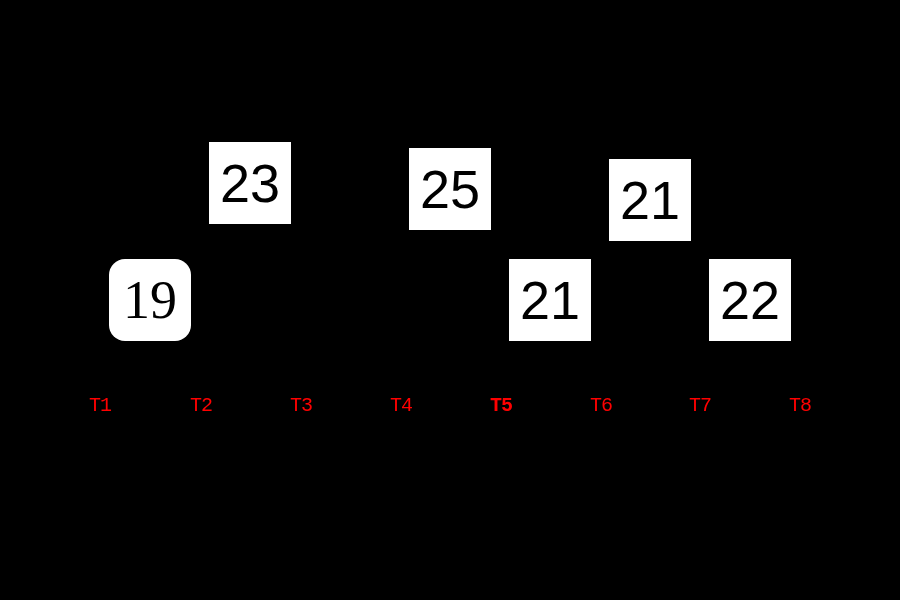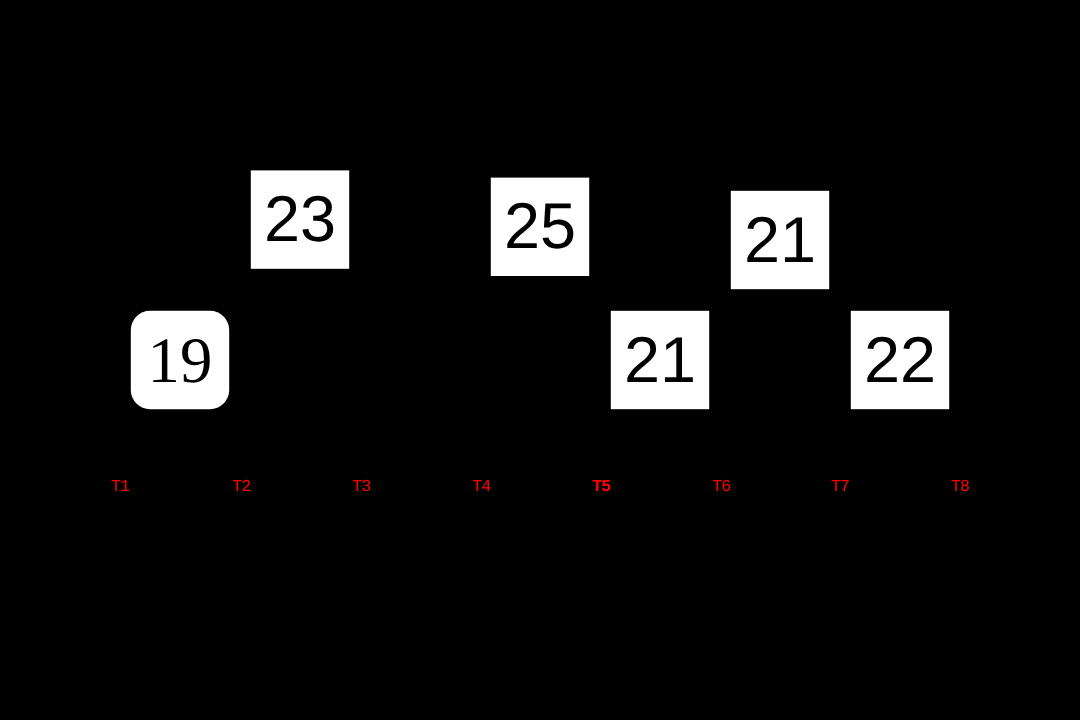--- a/index.html
+++ b/index.html
@@ -40,21 +40,21 @@
   .pos-leaf-2 { left: 309px; top: 259px; }  
   .pos-leaf-3 { left: 509px; top: 259px; }  
   .pos-leaf-4 { left: 709px; top: 259px; }  
 
   .tlabel {
     position: absolute;
     top: 397px;
     transform: translateX(-50%);
     color: #ff0000;
     font-family: "Liberation Mono", monospace;
-    font-size: 14px;
+    font-size: 20px;
     line-height: 18px;
     letter-spacing: -1px;
     white-space: nowrap;
   }
   .tl-1 { left: 100px; }
   .tl-2 { left: 201px; }
   .tl-3 { left: 301px; }
   .tl-4 { left: 401px; }
   .tl-5 { left: 501px; font-weight: bold; }
   .tl-6 { left: 601px; }

